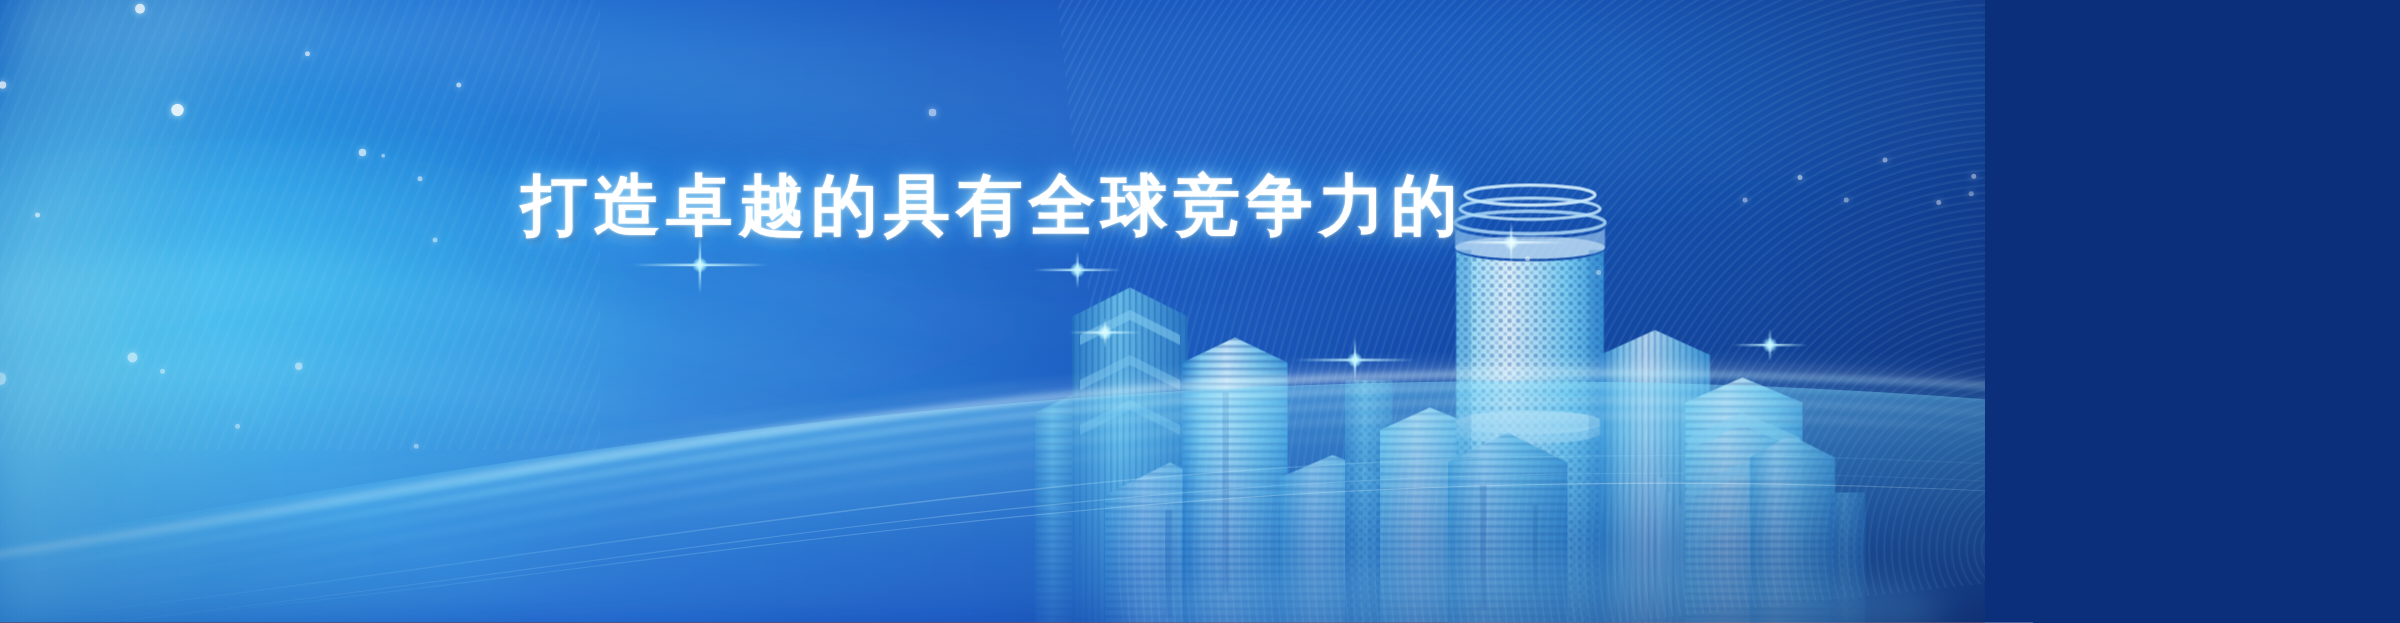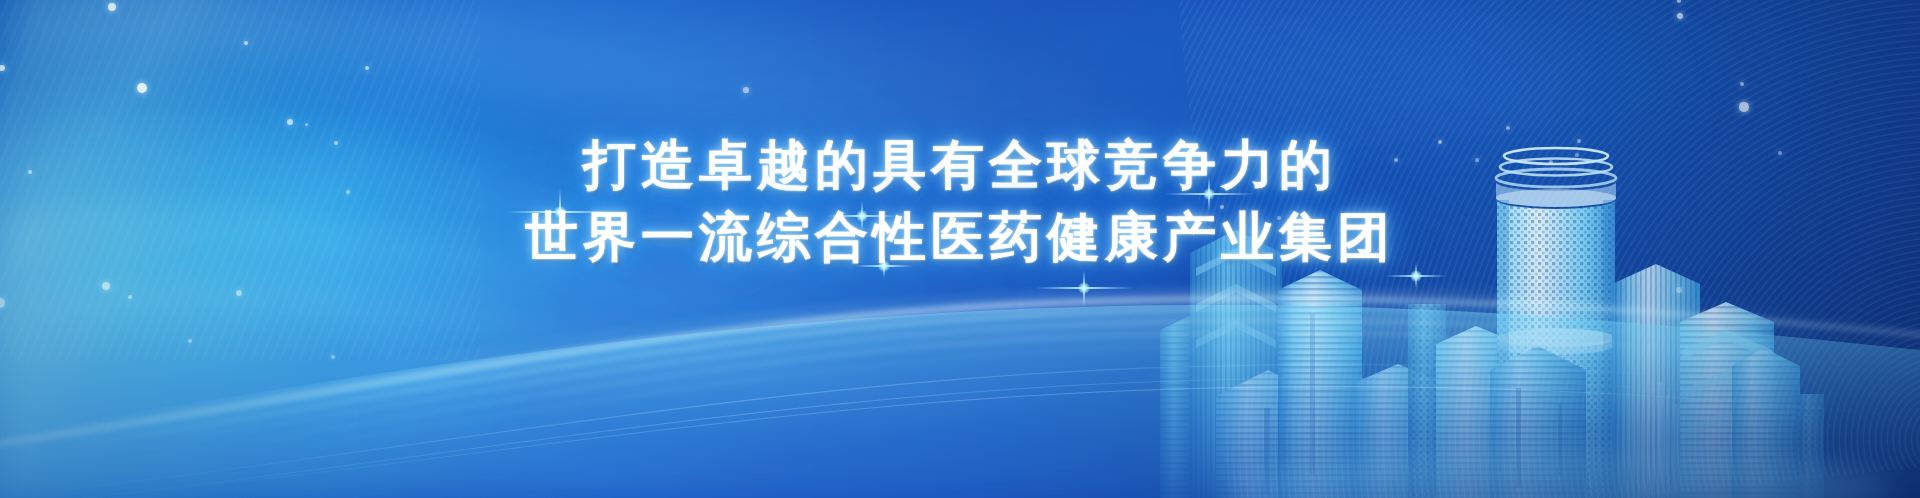--- a/index.html
+++ b/index.html
@@ -1,20 +1,20 @@
 <!DOCTYPE html>
 <html><head>
 <meta charset="utf-8">
 <style>
   html,body{margin:0;padding:0;background:#0b2f7a;}
   body{font-family:"DejaVu Sans","Liberation Sans",sans-serif;}
 
   .banner{
     position:relative;
-    width:1920px;height:498px;
+    width:1588px;height:498px;
     overflow:hidden;
     background:#7f1d1d;
   }
 
   
   .layer{position:absolute;inset:0;}
 
   .bg-base{
     background:
       radial-gradient(ellipse 900px 520px at 16% 42%, rgba(36,168,226,0.55) 0%, rgba(30,130,215,0.28) 38%, rgba(20,90,195,0.0) 72%),
@@ -360,21 +360,20 @@
       <path d="M80,300 C400,272 700,216 1060,196 C1420,176 1730,200 1940,222" stroke="url(#st2)" stroke-width="0.9" opacity="0.7"></path>
     </g>
 
     <path d="M-20,248 C300,202 640,126 1010,106 C1380,86 1700,116 1940,138" fill="none" stroke="#f2fdff" stroke-width="1.4" opacity="0.9" filter="url(#softGlow)"></path>
   </svg>
 
   <div class="layer vignette"></div>
 
   <div class="headline">
     <span class="line l1">打造卓越的具有全球竞争力的</span>
-    <span class="line l2">世界一流综合性医药健康产业集团</span>
   </div>
 
   <div class="layer" id="particle-layer">
       <div class="dot" style="left: 108px; top: 3px; width: 8px; height: 8px; opacity: 0.85;"></div>
       <div class="dot" style="left: 137px; top: 83px; width: 10px; height: 10px; opacity: 0.95;"></div>
       <div class="dot" style="left: 244px; top: 41px; width: 4px; height: 4px; opacity: 0.7;"></div>
       <div class="dot" style="left: 287px; top: 119px; width: 6px; height: 6px; opacity: 0.75;"></div>
       <div class="dot" style="left: 304.5px; top: 122.5px; width: 3px; height: 3px; opacity: 0.55;"></div>
       <div class="dot" style="left: 334.2px; top: 141.2px; width: 3.6px; height: 3.6px; opacity: 0.6;"></div>
       <div class="dot" style="left: 364.8px; top: 65.8px; width: 4.4px; height: 4.4px; opacity: 0.7;"></div>

